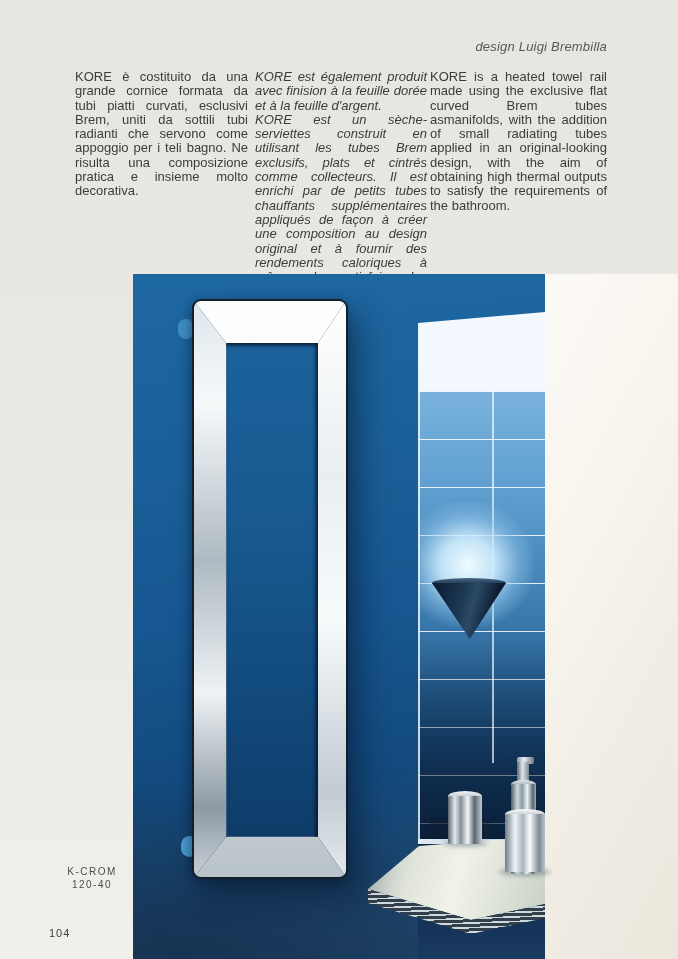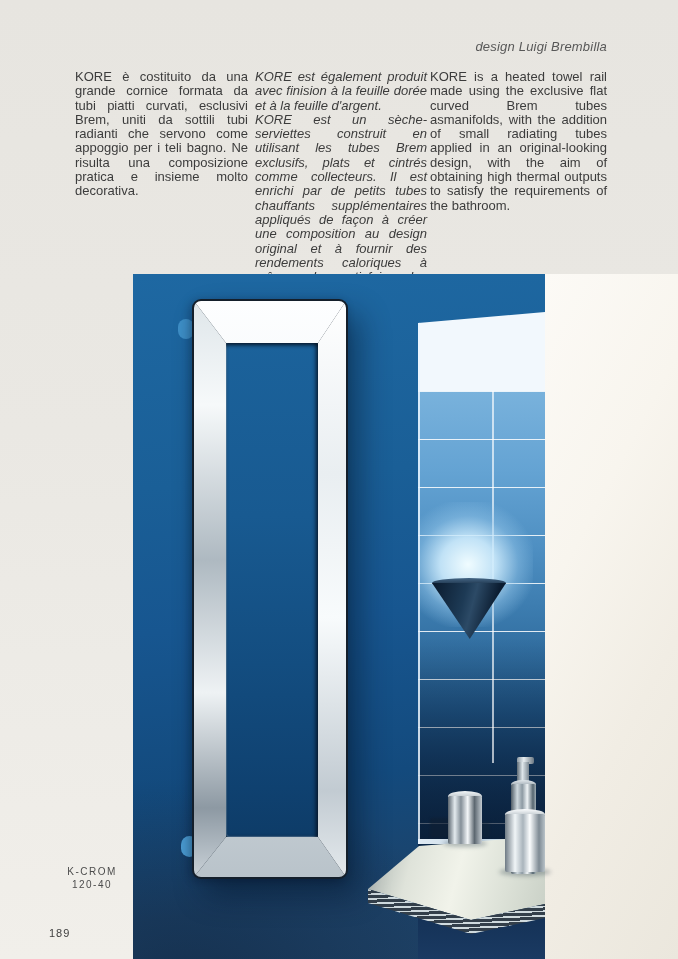--- a/index.html
+++ b/index.html
@@ -132,21 +132,21 @@
   </div>
   <div class="col col-en">
     <p>KORE is a heated towel rail made using the exclusive flat curved Brem tubes asmanifolds, with the addition of small radiating tubes applied in an original-looking design, with the aim of obtaining high thermal outputs to satisfy the requirements of the bathroom.</p>
   </div>
 
   <div class="prodcode">
     <div>K-CROM</div>
     <div>120-40</div>
   </div>
 
-  <div class="pagenum">189</div>
+  <div class="pagenum">104</div>
 
   <div class="photo">
     <div class="blue-wall"></div>
     <div class="white-wall"></div>
 
     <div class="mirror">
       <div class="mirror-tiles"></div>
       <div class="tile-dim"></div>
       <div class="tile-vgrout"></div>
       <div class="lamp-glow"></div>

